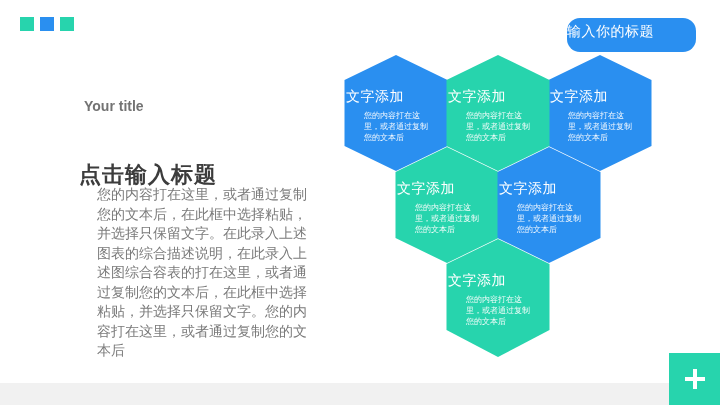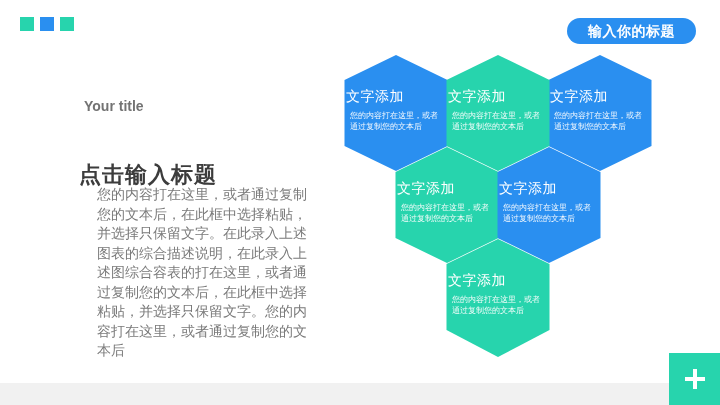--- a/index.html
+++ b/index.html
@@ -4,43 +4,43 @@
   <style>
     html, body { margin: 0; padding: 0; }
     body {
       width: 720px; height: 405px; position: relative; overflow: hidden;
       background: #ffffff;
       font-family: "DejaVu Sans", "Liberation Sans", sans-serif;
     }
     .squares { position: absolute; left: 20px; top: 17px; display: flex; gap: 6px; }
     .sq { width: 14px; height: 14px; }
     .pill {
-      position: absolute; left: 567px; top: 18px; width: 129px; height: 26px;
+      position: absolute; left: 567px; top: 18px; width: 129px; height: 34px;
       border-radius: 13px; background: #2a8ff0; color: #fff;
-      font-size: 14px; font-weight: bold; line-height: 26px; text-align: center;
+      font-size: 14px; font-weight: normal; line-height: 26px; 
       letter-spacing: 0.5px;
     }
     .subtitle {
       position: absolute; left: 84px; top: 98px; font-size: 14px; font-weight: bold;
       color: #737373; font-family: "Liberation Sans", sans-serif;
     }
     .title {
       position: absolute; left: 79px; top: 120px; font-size: 22px; font-weight: bold;
       color: #3c3c3c; letter-spacing: 1px; margin-top: 40px;
     }
     .body-text {
       position: absolute; left: 97px; top: 185px; width: 222px;
       font-size: 14px; line-height: 19.5px; color: #7a7a7a;
     }
     .hexes { position: absolute; left: 0; top: 0; width: 720px; height: 405px; }
     .hex-label {
       position: absolute; width: 100px; text-align: left; color: #fff;
     }
     .hex-label .h { font-size: 14px; line-height: 18px; letter-spacing: 0.5px; }
-    .hex-label .d { font-size: 8px; line-height: 11px; margin-top: 5px; padding: 0 4px; opacity: 0.95; }
+    .hex-label .d { font-size: 8px; line-height: 11px; margin-top: 5px; padding: 0 18px; opacity: 0.95; }
     .footer-bar { position: absolute; left: 0; top: 383px; width: 720px; height: 22px; background: #f1f1f1; }
     .plus-btn {
       position: absolute; left: 669px; top: 353px; width: 51px; height: 52px;
       background: #27d4ad; display: flex; align-items: center; justify-content: center;
     }
   </style>
 </head>
 <body>
 
 <div class="squares">

